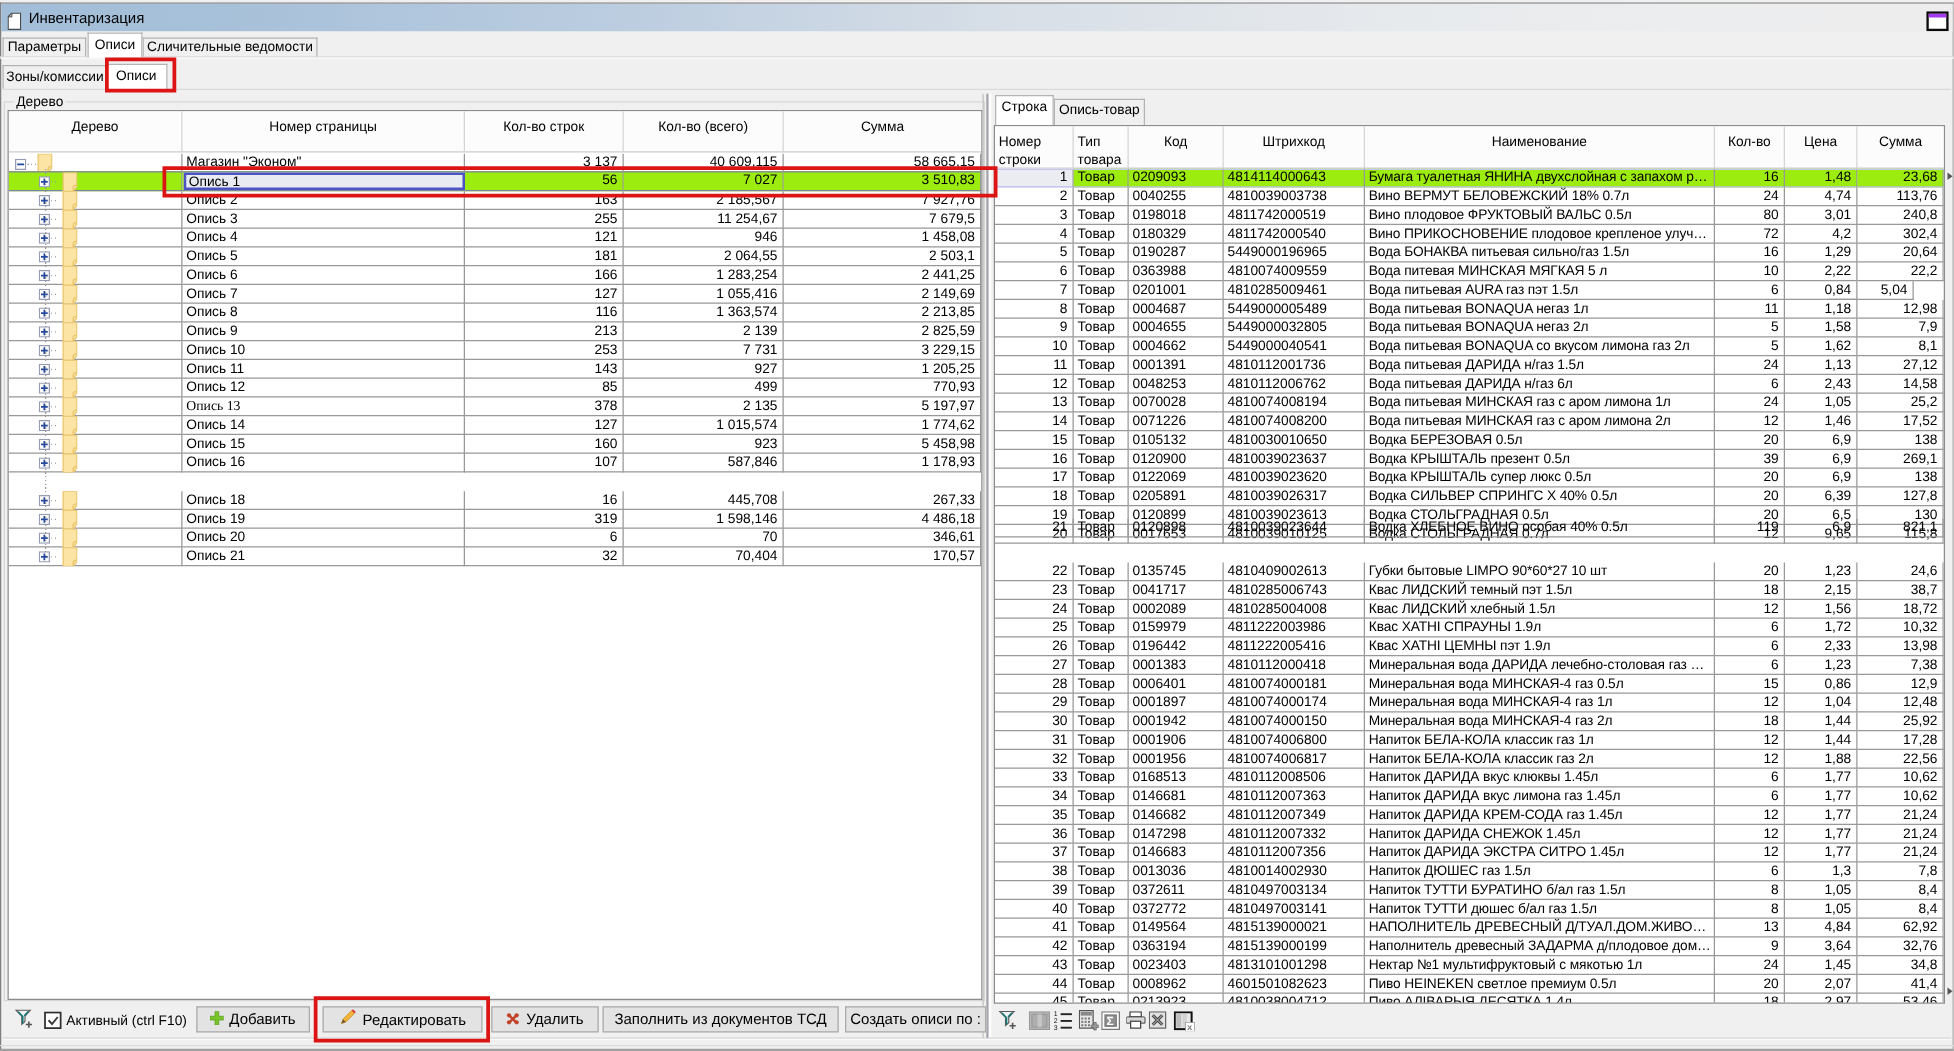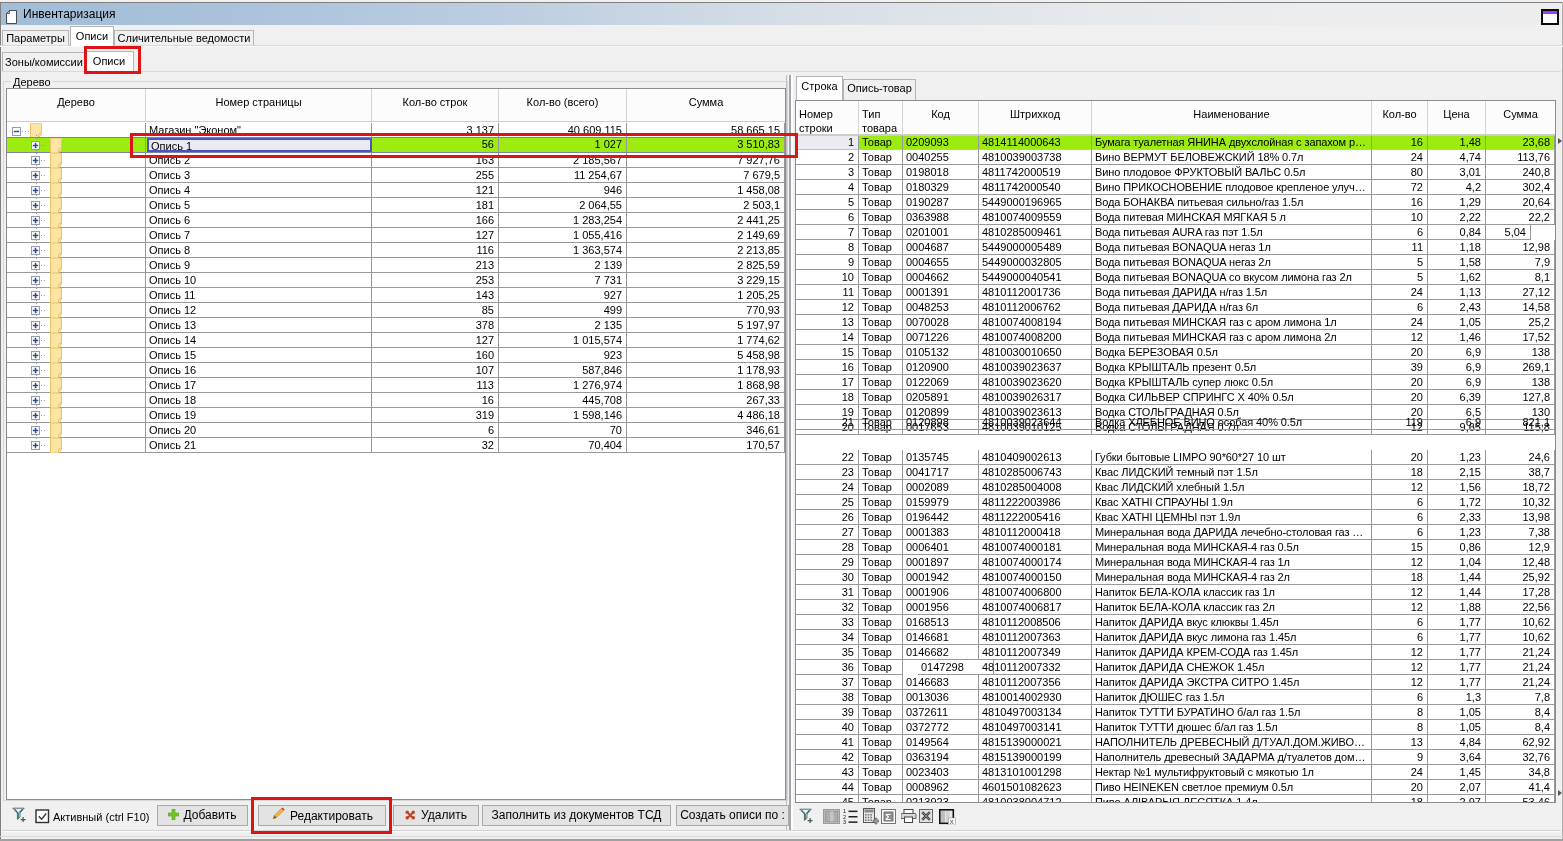--- a/index.html
+++ b/index.html
@@ -142,21 +142,21 @@
           <span class="hdots" style="left:34px;top:7px;width:6px"></span>
           <span class="yic" style="left:42px;top:0px">
             <svg width="13" height="15" style="display:block">
               <path d="M1.5 0 v15 h8 l3 -3.5 v-11.5 z" fill="#fce4a4" stroke="#e9c468" stroke-width="1"></path>
               <path d="M9.5 15 v-2.5 a2.5 2.5 0 0 1 2.5 -2.5" fill="none" stroke="#e9c468" stroke-width="1"></path>
             </svg>
           </span>
         </div>
         <div class="lc lt" style="left:139px;width:226px;"></div>
         <div class="lc rt" style="left:365px;width:127px;">56</div>
-        <div class="lc rt" style="left:492px;width:128px;">1 027</div>
+        <div class="lc rt" style="left:492px;width:128px;">7 027</div>
         <div class="lc rt" style="left:620px;width:158px;">3 510,83</div>
       </div>
       <div class="lrow" style="top:64px;">
         <div class="lc " style="left:0px;width:139px;">
           <span class="tbox" style="left:24px;top:3px">
             <svg width="9" height="9" style="display:block">
               <rect x="0.5" y="0.5" width="8" height="8" fill="#fdfdfd" stroke="#959cb4"></rect>
               <rect x="1.8" y="3.8" width="5.4" height="1.4" fill="#26499e"></rect>
               <rect x="3.8" y="1.8" width="1.4" height="5.4" fill="#26499e"></rect>
             </svg>
@@ -404,21 +404,21 @@
             </svg>
           </span>
           <span class="hdots" style="left:34px;top:7px;width:6px"></span>
           <span class="yic" style="left:42px;top:0px">
             <svg width="13" height="15" style="display:block">
               <path d="M1.5 0 v15 h8 l3 -3.5 v-11.5 z" fill="#fce4a4" stroke="#e9c468" stroke-width="1"></path>
               <path d="M9.5 15 v-2.5 a2.5 2.5 0 0 1 2.5 -2.5" fill="none" stroke="#e9c468" stroke-width="1"></path>
             </svg>
           </span>
         </div>
-        <div class="lc lt" style="left:139px;width:226px;">Опись 13</div>
+        <div class="lc lt" style="left:139px;width:226px;font-family:Liberation Serif, serif;">Опись 13</div>
         <div class="lc rt" style="left:365px;width:127px;">378</div>
         <div class="lc rt" style="left:492px;width:128px;">2 135</div>
         <div class="lc rt" style="left:620px;width:158px;">5 197,97</div>
       </div>
       <div class="lrow" style="top:244px;">
         <div class="lc " style="left:0px;width:139px;">
           <span class="tbox" style="left:24px;top:3px">
             <svg width="9" height="9" style="display:block">
               <rect x="0.5" y="0.5" width="8" height="8" fill="#fdfdfd" stroke="#959cb4"></rect>
               <rect x="1.8" y="3.8" width="5.4" height="1.4" fill="#26499e"></rect>
@@ -474,42 +474,20 @@
             <svg width="13" height="15" style="display:block">
               <path d="M1.5 0 v15 h8 l3 -3.5 v-11.5 z" fill="#fce4a4" stroke="#e9c468" stroke-width="1"></path>
               <path d="M9.5 15 v-2.5 a2.5 2.5 0 0 1 2.5 -2.5" fill="none" stroke="#e9c468" stroke-width="1"></path>
             </svg>
           </span>
         </div>
         <div class="lc lt" style="left:139px;width:226px;">Опись 16</div>
         <div class="lc rt" style="left:365px;width:127px;">107</div>
         <div class="lc rt" style="left:492px;width:128px;">587,846</div>
         <div class="lc rt" style="left:620px;width:158px;">1 178,93</div>
-      </div>
-      <div class="lrow" style="top:289px;">
-        <div class="lc " style="left:0px;width:139px;">
-          <span class="tbox" style="left:24px;top:3px">
-            <svg width="9" height="9" style="display:block">
-              <rect x="0.5" y="0.5" width="8" height="8" fill="#fdfdfd" stroke="#959cb4"></rect>
-              <rect x="1.8" y="3.8" width="5.4" height="1.4" fill="#26499e"></rect>
-              <rect x="3.8" y="1.8" width="1.4" height="5.4" fill="#26499e"></rect>
-            </svg>
-          </span>
-          <span class="hdots" style="left:34px;top:7px;width:6px"></span>
-          <span class="yic" style="left:42px;top:0px">
-            <svg width="13" height="15" style="display:block">
-              <path d="M1.5 0 v15 h8 l3 -3.5 v-11.5 z" fill="#fce4a4" stroke="#e9c468" stroke-width="1"></path>
-              <path d="M9.5 15 v-2.5 a2.5 2.5 0 0 1 2.5 -2.5" fill="none" stroke="#e9c468" stroke-width="1"></path>
-            </svg>
-          </span>
-        </div>
-        <div class="lc lt" style="left:139px;width:226px;">Опись 17</div>
-        <div class="lc rt" style="left:365px;width:127px;">113</div>
-        <div class="lc rt" style="left:492px;width:128px;">1 276,974</div>
-        <div class="lc rt" style="left:620px;width:158px;">1 868,98</div>
       </div>
       <div class="lrow" style="top:304px;">
         <div class="lc " style="left:0px;width:139px;">
           <span class="tbox" style="left:24px;top:3px">
             <svg width="9" height="9" style="display:block">
               <rect x="0.5" y="0.5" width="8" height="8" fill="#fdfdfd" stroke="#959cb4"></rect>
               <rect x="1.8" y="3.8" width="5.4" height="1.4" fill="#26499e"></rect>
               <rect x="3.8" y="1.8" width="1.4" height="5.4" fill="#26499e"></rect>
             </svg>
           </span>
@@ -963,21 +941,21 @@
         <div class="rc lt" style="left:107px;width:76px">0146682</div>
         <div class="rc lt" style="left:183px;width:113px">4810112007349</div>
         <div class="rc lt el" style="left:296px;width:280px">Напиток ДАРИДА КРЕМ-СОДА газ 1.45л</div>
         <div class="rc rt" style="left:576px;width:56px">12</div>
         <div class="rc rt" style="left:632px;width:58px">1,77</div>
         <div class="rc rt" style="left:690px;width:69px">21,24</div>
       </div>
       <div class="rrow" style="top:559px">
         <div class="rc rt nn" style="left:0px;width:63px">36</div>
         <div class="rc lt" style="left:63px;width:44px">Товар</div>
-        <div class="rc lt" style="left:122px;width:76px">0147298</div>
+        <div class="rc lt" style="left:107px;width:76px">0147298</div>
         <div class="rc lt" style="left:183px;width:113px">4810112007332</div>
         <div class="rc lt el" style="left:296px;width:280px">Напиток ДАРИДА СНЕЖОК 1.45л</div>
         <div class="rc rt" style="left:576px;width:56px">12</div>
         <div class="rc rt" style="left:632px;width:58px">1,77</div>
         <div class="rc rt" style="left:690px;width:69px">21,24</div>
       </div>
       <div class="rrow" style="top:574px">
         <div class="rc rt nn" style="left:0px;width:63px">37</div>
         <div class="rc lt" style="left:63px;width:44px">Товар</div>
         <div class="rc lt" style="left:107px;width:76px">0146683</div>
@@ -1025,21 +1003,21 @@
         <div class="rc lt el" style="left:296px;width:280px">НАПОЛНИТЕЛЬ ДРЕВЕСНЫЙ Д/ТУАЛ.ДОМ.ЖИВОТН…</div>
         <div class="rc rt" style="left:576px;width:56px">13</div>
         <div class="rc rt" style="left:632px;width:58px">4,84</div>
         <div class="rc rt" style="left:690px;width:69px">62,92</div>
       </div>
       <div class="rrow" style="top:649px">
         <div class="rc rt nn" style="left:0px;width:63px">42</div>
         <div class="rc lt" style="left:63px;width:44px">Товар</div>
         <div class="rc lt" style="left:107px;width:76px">0363194</div>
         <div class="rc lt" style="left:183px;width:113px">4815139000199</div>
-        <div class="rc lt el" style="left:296px;width:280px">Наполнитель древесный ЗАДАРМА д/туалетов дом…</div>
+        <div class="rc lt el" style="left:296px;width:280px">Наполнитель древесный ЗАДАРМА д/плодовое дом…</div>
         <div class="rc rt" style="left:576px;width:56px">9</div>
         <div class="rc rt" style="left:632px;width:58px">3,64</div>
         <div class="rc rt" style="left:690px;width:69px">32,76</div>
       </div>
       <div class="rrow" style="top:664px">
         <div class="rc rt nn" style="left:0px;width:63px">43</div>
         <div class="rc lt" style="left:63px;width:44px">Товар</div>
         <div class="rc lt" style="left:107px;width:76px">0023403</div>
         <div class="rc lt" style="left:183px;width:113px">4813101001298</div>
         <div class="rc lt el" style="left:296px;width:280px">Нектар №1 мультифруктовый с мякотью 1л</div>

